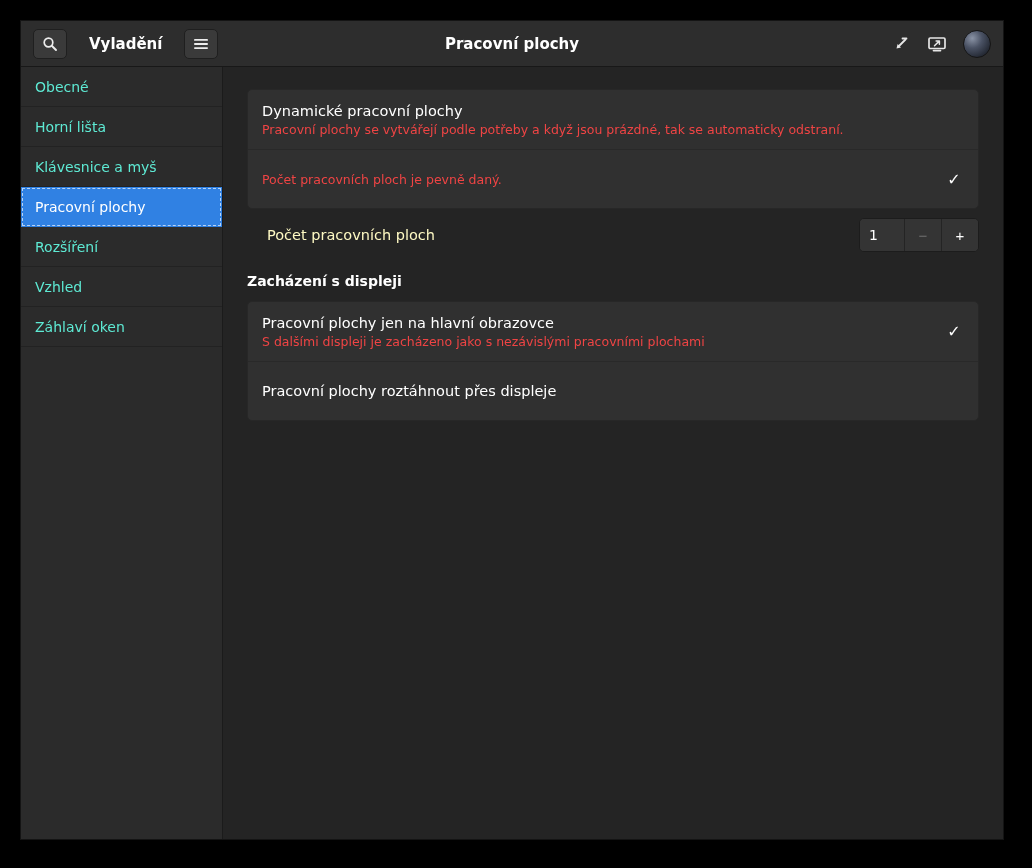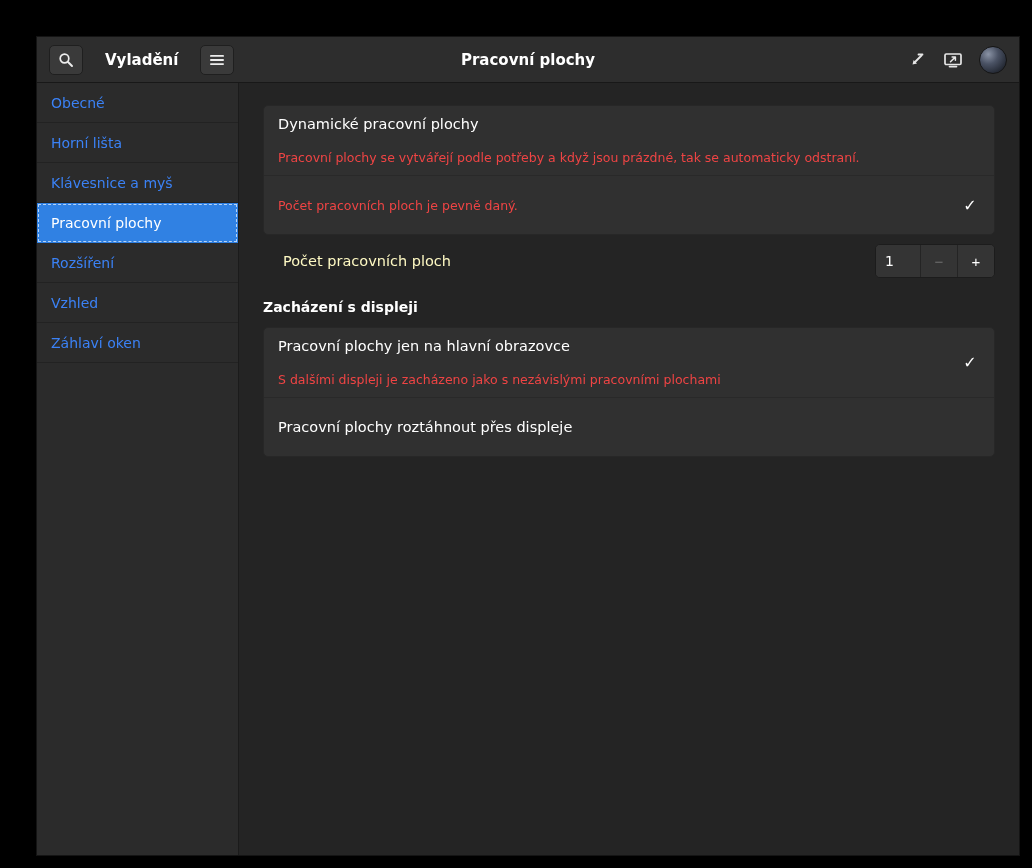--- a/index.html
+++ b/index.html
@@ -1,19 +1,19 @@
 <!DOCTYPE html>
 <html><head>
 <meta charset="utf-8">
 <style>
   * { margin:0; padding:0; box-sizing:border-box; }
   html,body { background:#000; }
   .screen {
     width:968px; height:868px; background:#000;
-    padding:36px; font-family:"DejaVu Sans","Liberation Sans",sans-serif;
+    padding:20px; font-family:"DejaVu Sans","Liberation Sans",sans-serif;
     position:relative;
   }
   .window {
     width:984px; height:820px; background:#242424;
     display:flex; flex-direction:column; overflow:hidden;
     border:1px solid #141414;
   }
   
   .headerbar {
     height:46px; min-height:46px; background:#2d2d2d;
@@ -41,40 +41,40 @@
     border:1px solid #151515;
   }
   
   .body { flex:1; display:flex; min-height:0; }
   .sidebar {
     width:202px; min-width:202px; background:#2b2b2b;
     border-right:1px solid #1b1b1b; overflow:hidden;
   }
   .side-item {
     height:40px; display:flex; align-items:center;
-    padding:0 14px; font-size:14px; color:#3b82f6;
+    padding:0 14px; font-size:14px; color:#5eead4;
     border-bottom:1px solid #222222; cursor:pointer;
   }
   .side-item.selected {
     background:#3081e3; color:#ffffff;
     outline:1px dashed rgba(255,255,255,0.65); outline-offset:-2px;
     border-bottom-color:#3081e3;
   }
   .content { flex:1; padding:22px 24px; overflow:hidden; background:#242424; }
   
   .card {
     background:#303030; border-radius:5px; border:1px solid #272727;
     overflow:hidden;
   }
   .card-row {
     display:flex; align-items:center; padding:10px 14px; min-height:59px;
     cursor:pointer;
   }
   .card-row + .card-row { border-top:1px solid #292929; }
-  .row-text { flex:1; display:flex; flex-direction:column; gap:18px; }
+  .row-text { flex:1; display:flex; flex-direction:column; gap:3px; }
   .row-title { color:#ffffff; font-size:14.5px; }
   .row-sub { color:#ef4444; font-size:12.5px; }
   .check {
     color:#ffffff; font-size:16px; font-weight:bold; margin-left:12px;
     width:20px; text-align:center;
   }
   
   .count-row {
     display:flex; align-items:center; margin:6px 0 4px 0; min-height:40px;
   }

